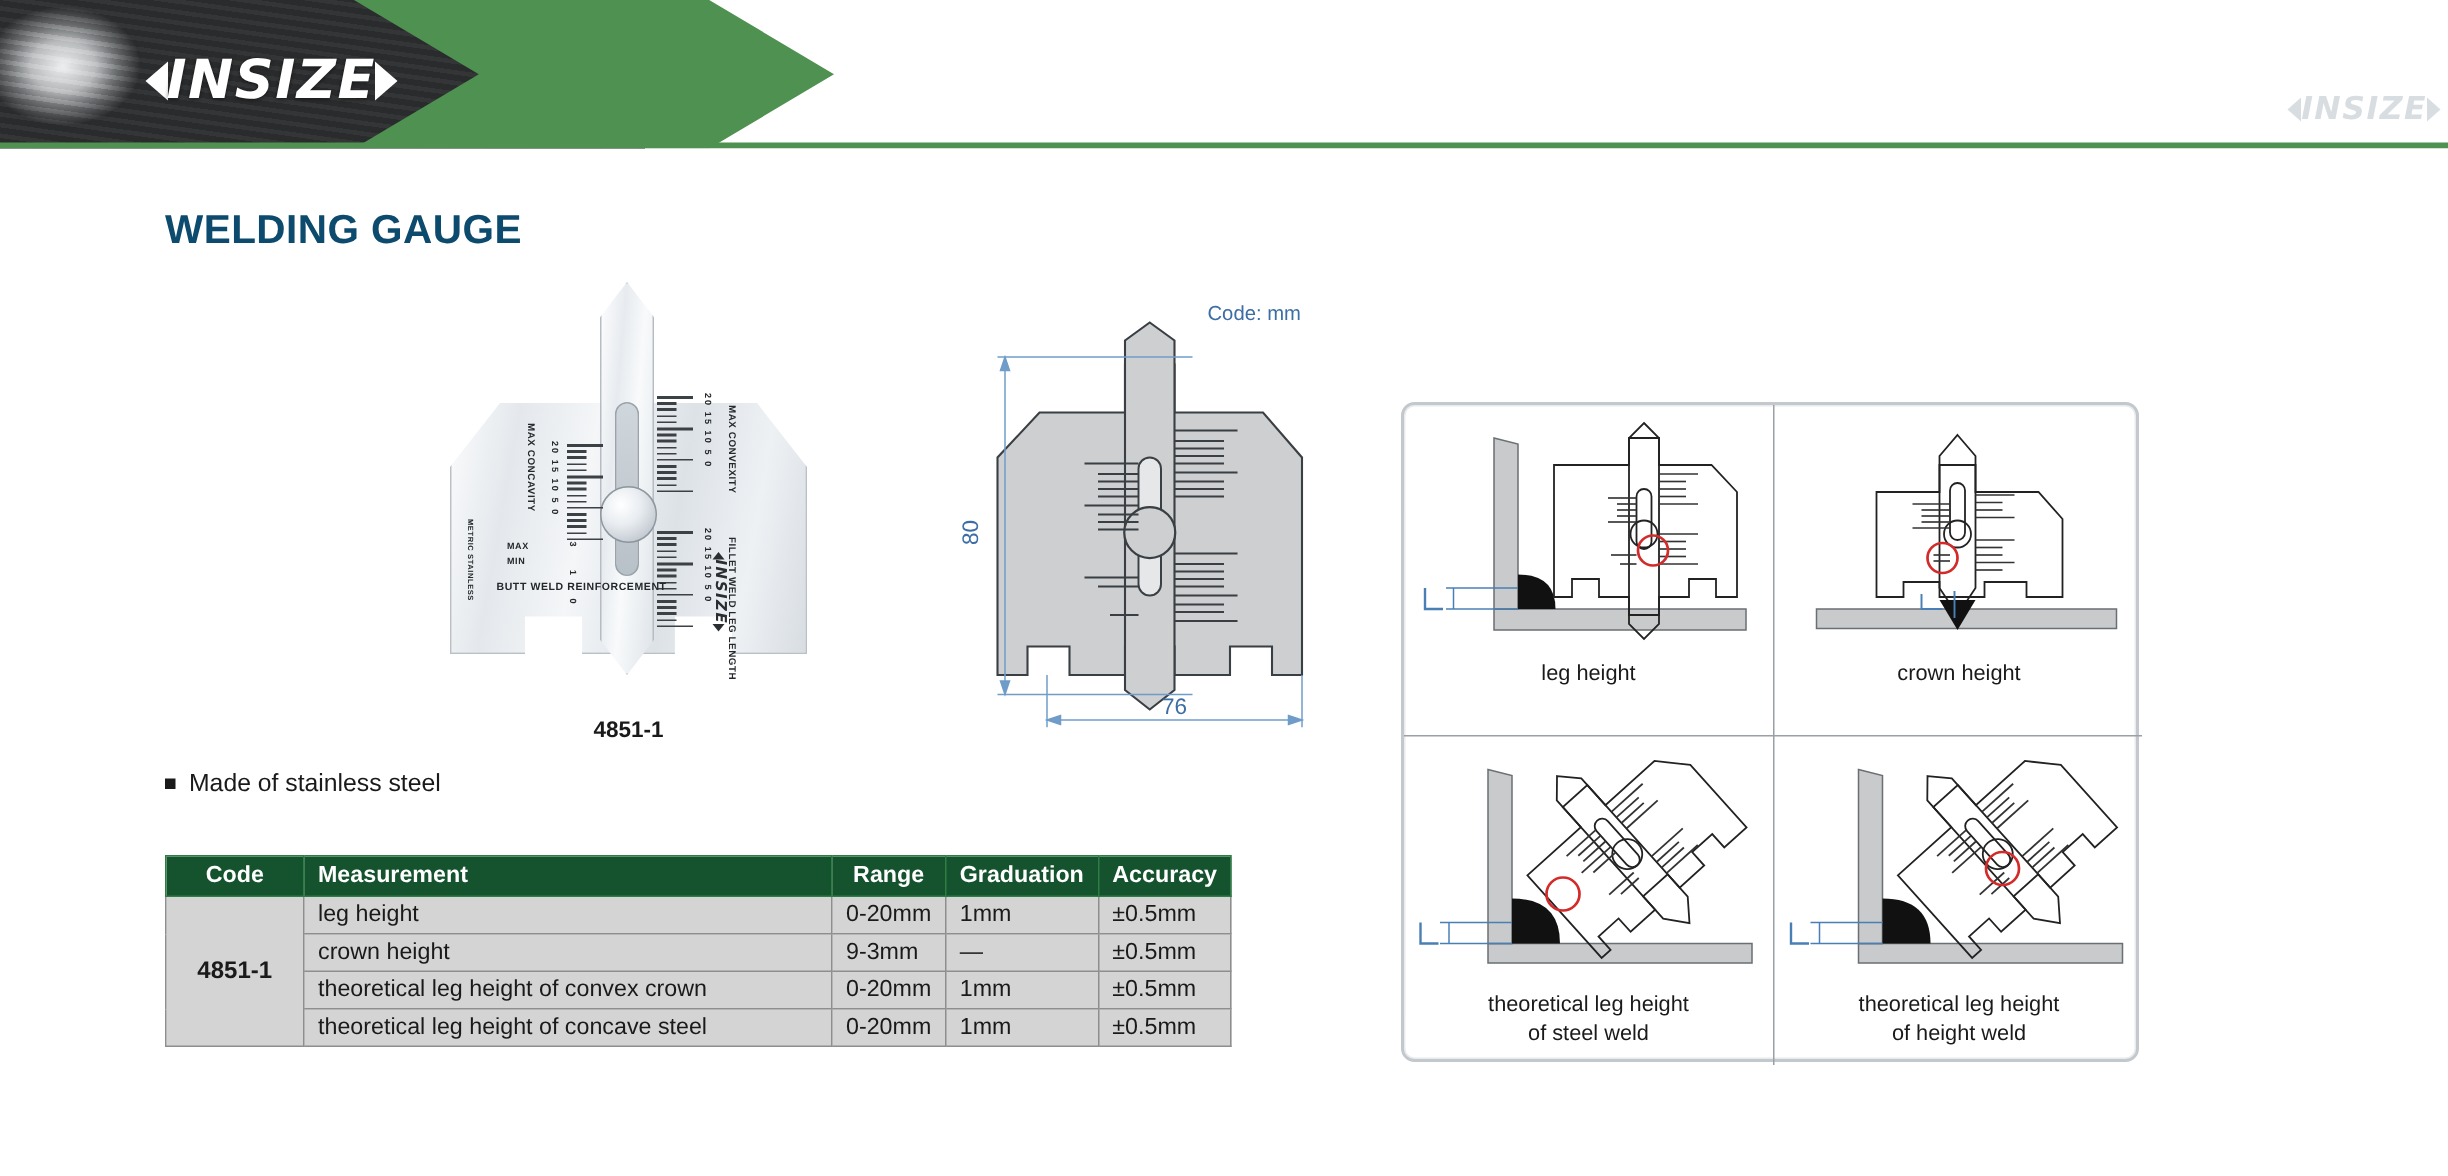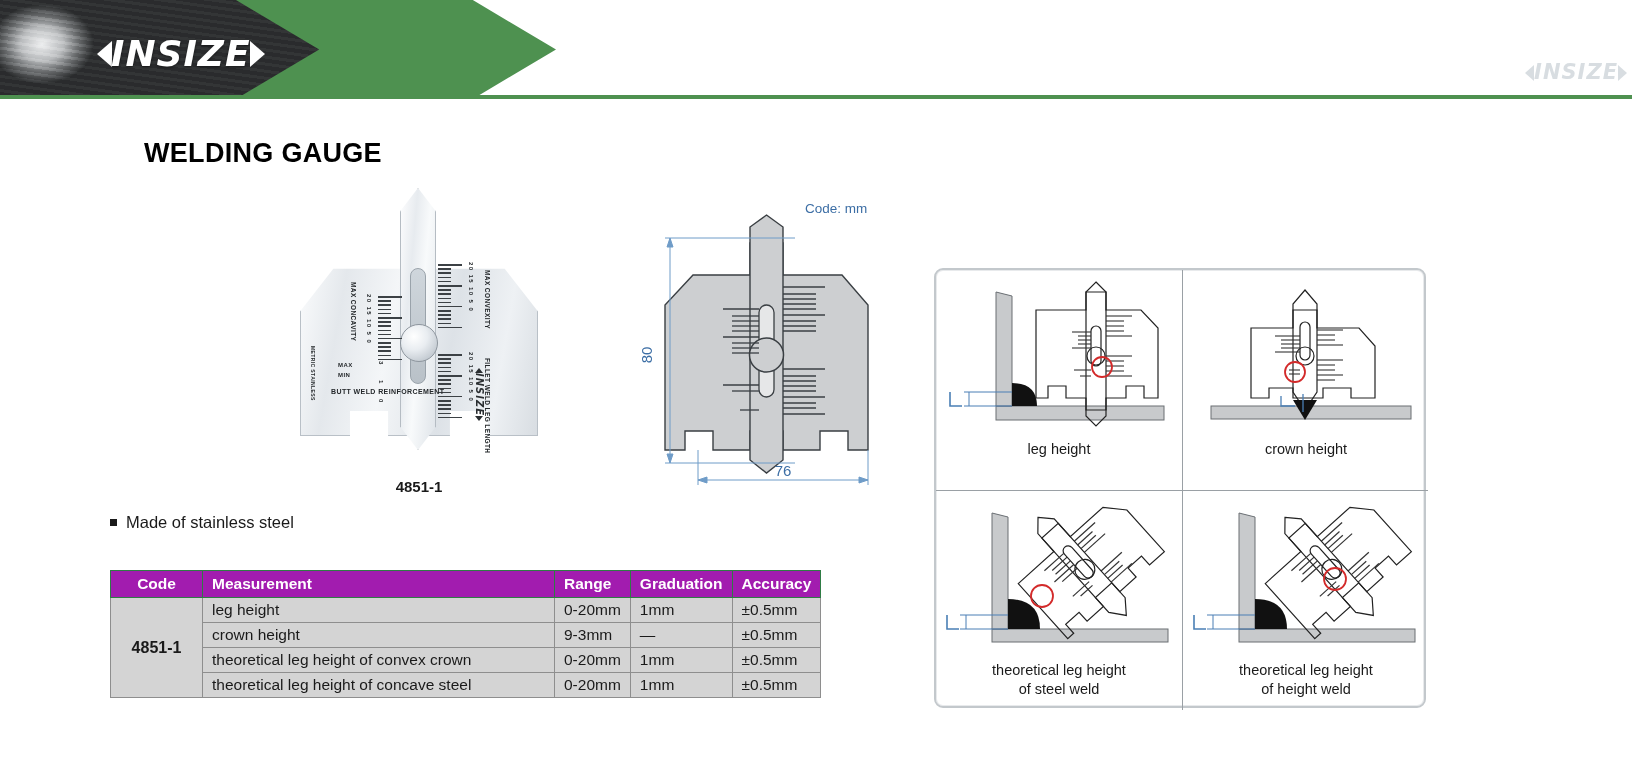--- a/index.html
+++ b/index.html
@@ -75,21 +75,21 @@
     position: absolute; right: 5px; top: 62px;
     font-size: 19px; color: #d6dce0; opacity: .95;
   }
   #logo-watermark .arrow-l { border-top-width:8px; border-bottom-width:8px; border-right: 9px solid #d6dce0; }
   #logo-watermark .arrow-r { border-top-width:8px; border-bottom-width:8px; border-left: 9px solid #d6dce0; }
   #logo-watermark .word { font-size: 21px; font-family: "DejaVu Sans", sans-serif; font-weight: 900; }
 
   
   #page-title {
     position: absolute; left: 110px; top: 138px;
-    font-size: 27px; font-weight: bold; color: #000000; letter-spacing: .3px; margin-left: 34px;
+    font-size: 27px; font-weight: bold; color: #0c4a6e; letter-spacing: .3px;
   }
 
   
   #product-photo { position: absolute; left: 288px; top: 186px; width: 262px; height: 268px; }
   .gauge-body {
     position: absolute; left: 12px; top: 72px; width: 238px; height: 178px;
     background: linear-gradient(100deg,#fbfcfd 0%,#e4e8ec 18%,#f4f6f8 38%,#dde2e7 62%,#eef1f4 82%,#d8dde2 100%);
     clip-path: polygon(
       14% 6%, 86% 6%, 100% 30%, 100% 100%, 79% 100%, 79% 86%, 63% 86%, 63% 100%,
       37% 100%, 37% 86%, 21% 86%, 21% 100%, 0 100%, 0 30%);
@@ -159,25 +159,25 @@
     position: absolute; left: 0; top: 170px; width: 246px;
     text-align: center; font-size: 14.5px; color: #1a1a1a; line-height: 1.33;
   }
 
   
   #spec-table {
     position: absolute; left: 110px; top: 570px;
     border-collapse: collapse; font-size: 15.5px;
   }
   #spec-table th {
-    background: #a21caf; color: #ffffff; font-weight: bold;
+    background: #14532d; color: #ffffff; font-weight: bold;
     text-align: left; padding: 4px 9px; border: 1px solid #2f7c45;
     white-space: nowrap;
   }
-  #spec-table th.ctr { }
+  #spec-table th.ctr { text-align: center; }
   #spec-table td {
     background: #d4d4d4; color: #1a1a1a; padding: 3px 9px;
     border: 1px solid #8e8e8e; white-space: nowrap;
   }
   #spec-table td.code {
     text-align: center; font-weight: bold; background: #d4d4d4; font-size: 16px;
   }
   #spec-table td.ctr { text-align: left; }
   #spec-table td.meas { width: 352px; }
   #spec-table th.code-h { text-align:center; width: 92px; }

